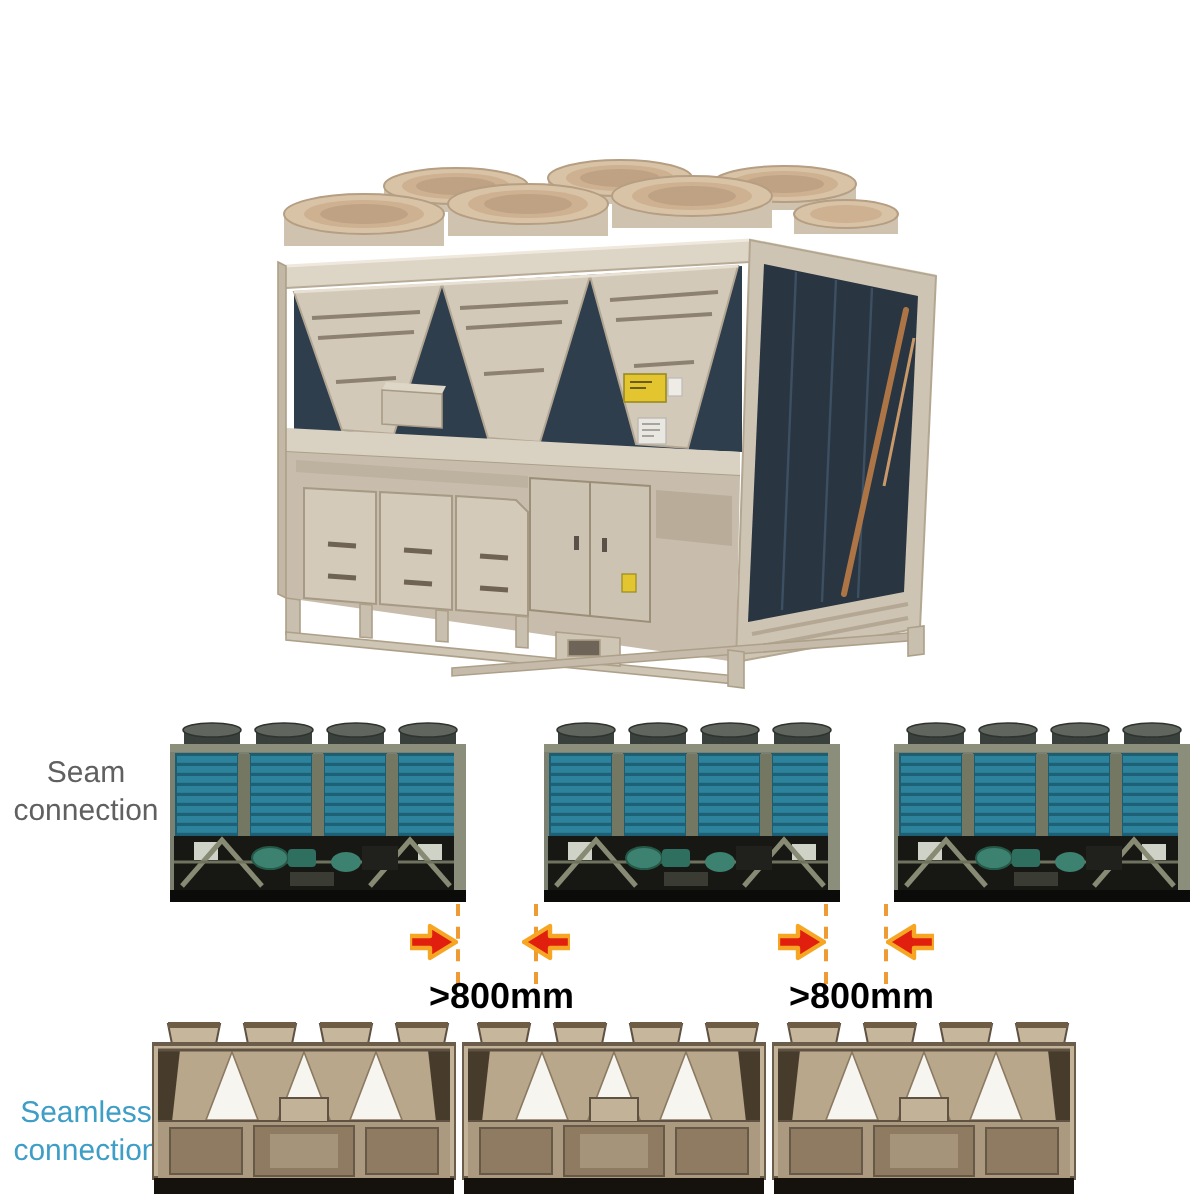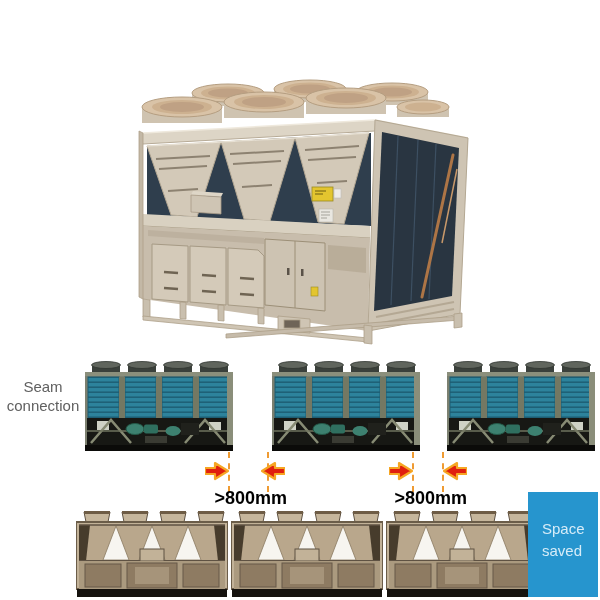--- a/index.html
+++ b/index.html
@@ -271,28 +271,26 @@
     <use href="#gap-arrow"></use>
     </svg>
   <svg class="abs arrow left" style="left:443px">
     <use href="#gap-arrow"></use>
     </svg>
 
   <div class="abs gap-label" style="left:207px">&gt;800mm</div>
   <div class="abs gap-label" style="left:387px">&gt;800mm</div>
 
 
+  <div class="abs side-label seamless-label">Seamless connection</div>
 
   <svg class="abs unit" style="left:76px;top:511px" width="152" height="86">
       <use href="#seamless-unit"></use>
     </svg>
   <svg class="abs unit" style="left:231px;top:511px" width="152" height="86">
       <use href="#seamless-unit"></use>
     </svg>
   <svg class="abs unit" style="left:386px;top:511px" width="152" height="86">
       <use href="#seamless-unit"></use>
     </svg>
 
-  <div class="abs space-saved">
-    <span class="txt">Space saved</span>
-  </div>
 
 </div>
 
 </body></html>

